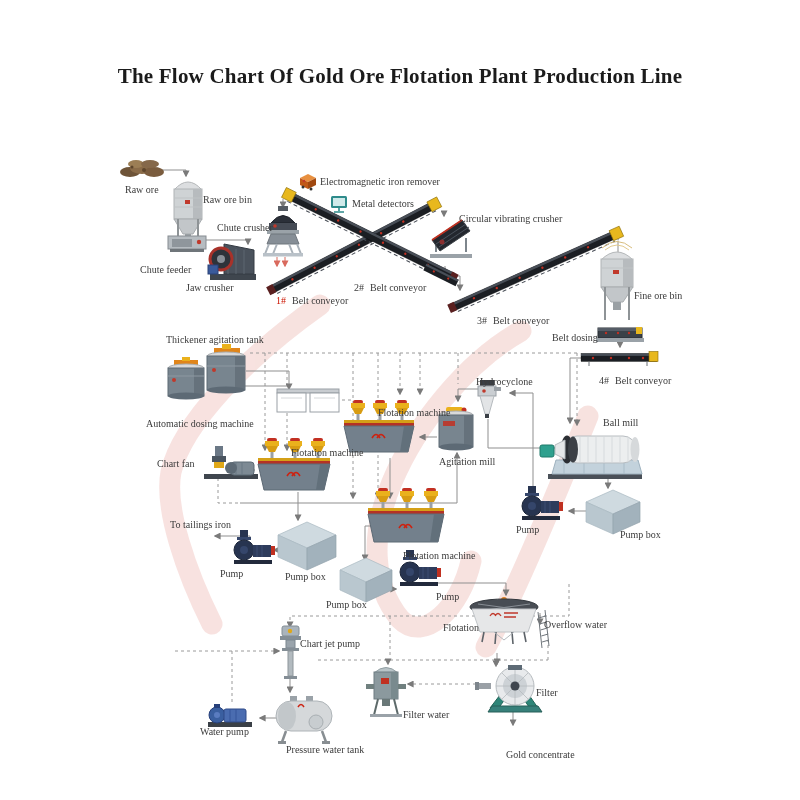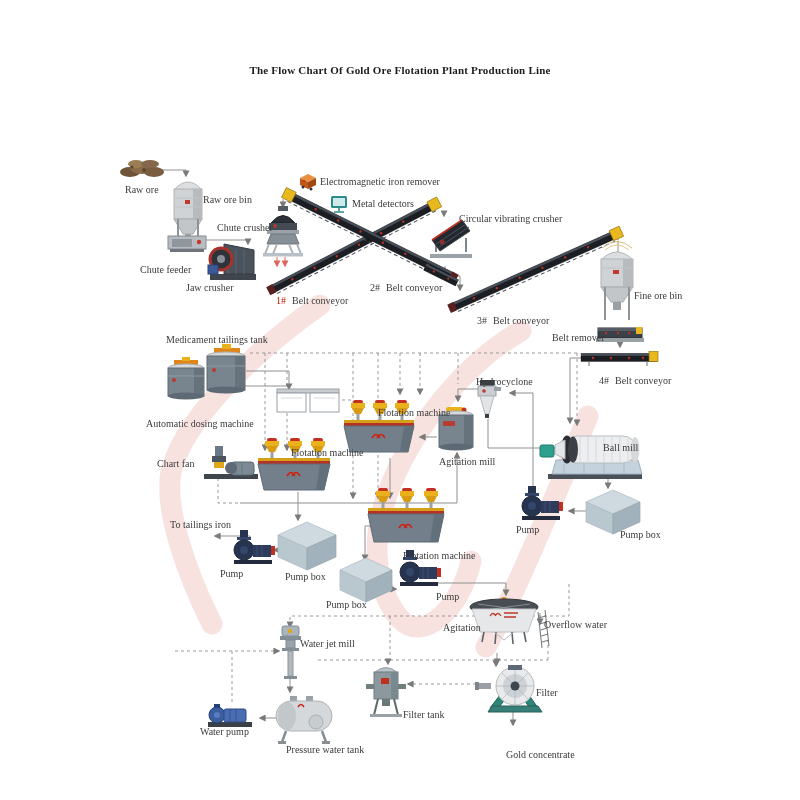--- a/index.html
+++ b/index.html
@@ -1,19 +1,19 @@
 <!DOCTYPE html>
 <html><head>
 <meta charset="utf-8">
 <style>
   html,body{margin:0;padding:0;background:#fff;}
   #stage{position:relative;width:800px;height:800px;background:#fff;overflow:hidden;
          font-family:"Liberation Serif","DejaVu Serif",serif;}
   #title{position:absolute;left:0;top:64px;width:100%;text-align:center;
-         font-size:11px;font-weight:bold;color:#1b1b1b;letter-spacing:.2px;}
+         font-size:21px;font-weight:bold;color:#1b1b1b;letter-spacing:.2px;}
   .lbl{position:absolute;font-size:10px;color:#3b3b3b;white-space:nowrap;line-height:11px;}
   .rednum{color:#cc1400;margin-right:6px;}
   .num{color:#3b3b3b;margin-right:6px;}
   #diagram-svg{position:absolute;left:0;top:0;}
 </style>
 </head>
 <body>
 
 <div id="stage">
   <div id="title">The Flow Chart Of Gold Ore Flotation Plant Production Line</div>
@@ -522,43 +522,43 @@
   </svg>
 
   <div class="lbl" style="left:125px;top:184px">Raw ore</div>
   <div class="lbl" style="left:203px;top:194px">Raw ore bin</div>
   <div class="lbl" style="left:217px;top:222px">Chute crusher</div>
   <div class="lbl" style="left:140px;top:264px">Chute feeder</div>
   <div class="lbl" style="left:186px;top:282px">Jaw crusher</div>
   <div class="lbl" style="left:320px;top:176px">Electromagnetic iron remover</div>
   <div class="lbl" style="left:352px;top:198px">Metal detectors</div>
   <div class="lbl" style="left:276px;top:295px"><span class="rednum">1#</span><span>Belt conveyor</span></div>
-  <div class="lbl" style="left:370px;top:282px"><span class="num">2#</span><span>Belt conveyor</span></div>
+  <div class="lbl" style="left:354px;top:282px"><span class="num">2#</span><span>Belt conveyor</span></div>
   <div class="lbl" style="left:459px;top:213px">Circular vibrating crusher</div>
   <div class="lbl" style="left:477px;top:315px"><span class="num">3#</span><span>Belt conveyor</span></div>
   <div class="lbl" style="left:634px;top:290px">Fine ore bin</div>
-  <div class="lbl" style="left:552px;top:332px">Belt remover</div>
+  <div class="lbl" style="left:552px;top:332px">Belt dosing</div>
   <div class="lbl" style="left:599px;top:375px"><span class="num">4#</span><span>Belt conveyor</span></div>
-  <div class="lbl" style="left:166px;top:334px">Medicament tailings tank</div>
+  <div class="lbl" style="left:166px;top:334px">Thickener agitation tank</div>
   <div class="lbl" style="left:146px;top:418px">Automatic dosing machine</div>
   <div class="lbl" style="left:157px;top:458px">Chart fan</div>
   <div class="lbl" style="left:378px;top:407px">Flotation machine</div>
   <div class="lbl" style="left:291px;top:447px">Flotation machine</div>
   <div class="lbl" style="left:403px;top:550px">Flotation machine</div>
   <div class="lbl" style="left:439px;top:456px">Agitation mill</div>
   <div class="lbl" style="left:476px;top:376px">Hydrocyclone</div>
-  <div class="lbl" style="left:603px;top:442px">Ball mill</div>
+  <div class="lbl" style="left:603px;top:417px">Ball mill</div>
   <div class="lbl" style="left:516px;top:524px">Pump</div>
   <div class="lbl" style="left:620px;top:529px">Pump box</div>
   <div class="lbl" style="left:170px;top:519px">To tailings iron</div>
   <div class="lbl" style="left:220px;top:568px">Pump</div>
   <div class="lbl" style="left:285px;top:571px">Pump box</div>
   <div class="lbl" style="left:326px;top:599px">Pump box</div>
   <div class="lbl" style="left:436px;top:591px">Pump</div>
-  <div class="lbl" style="left:443px;top:622px">Agitation</div>
+  <div class="lbl" style="left:443px;top:622px">Flotation</div>
   <div class="lbl" style="left:544px;top:619px">Overflow water</div>
   <div class="lbl" style="left:536px;top:687px">Filter</div>
-  <div class="lbl" style="left:403px;top:709px">Filter tank</div>
+  <div class="lbl" style="left:403px;top:709px">Filter water</div>
   <div class="lbl" style="left:506px;top:749px">Gold concentrate</div>
-  <div class="lbl" style="left:300px;top:638px">Water jet mill</div>
+  <div class="lbl" style="left:300px;top:638px">Chart jet pump</div>
   <div class="lbl" style="left:200px;top:726px">Water pump</div>
   <div class="lbl" style="left:286px;top:744px">Pressure water tank</div>
 </div>
 
 </body></html>

